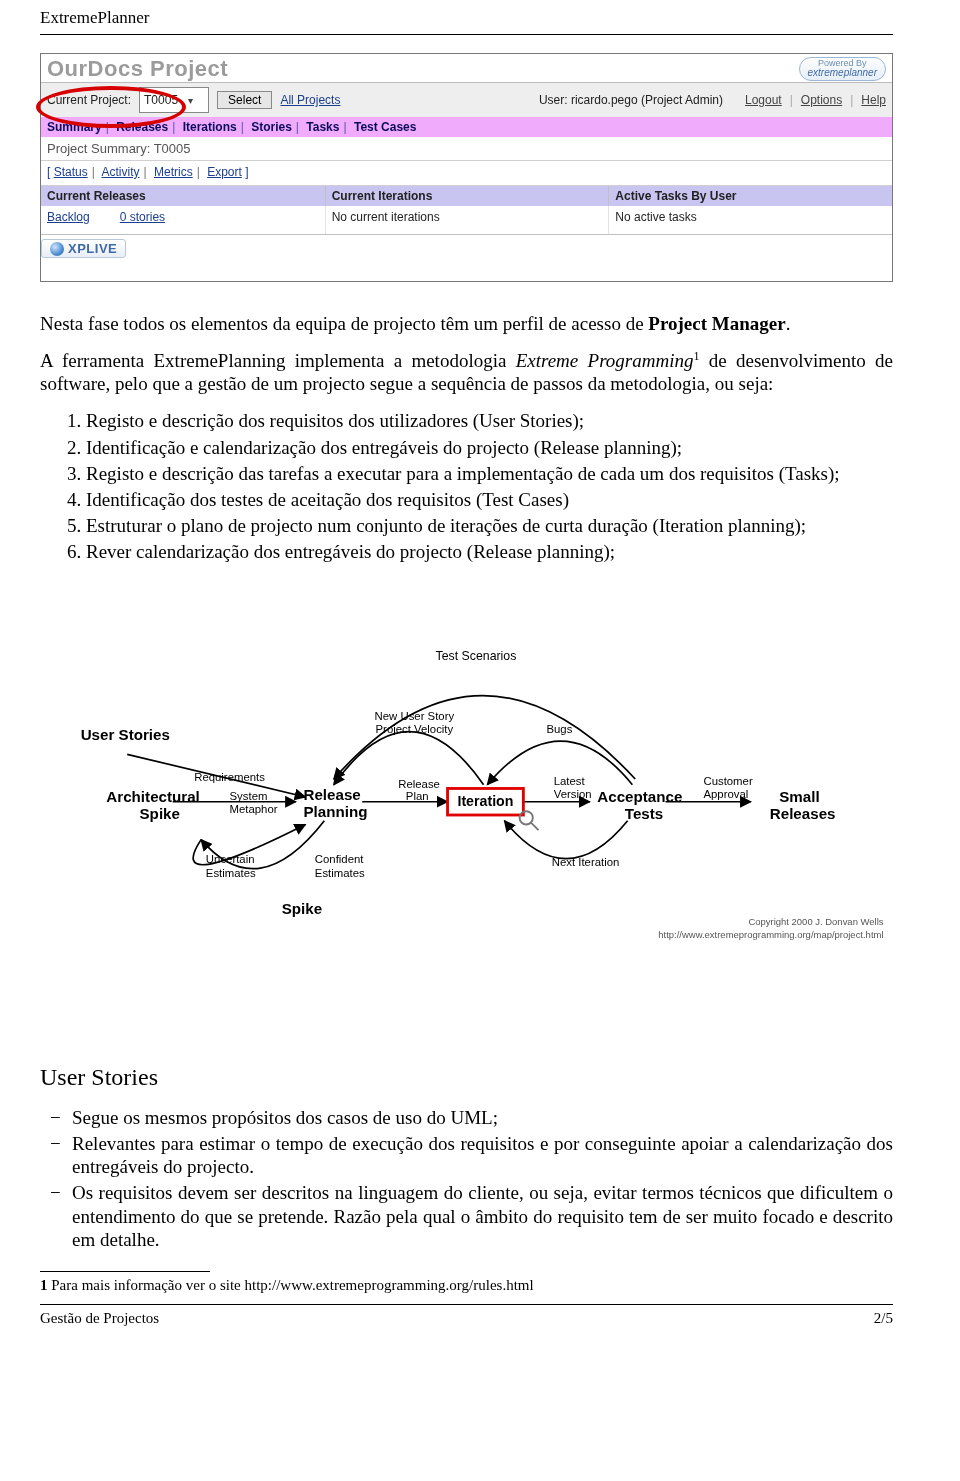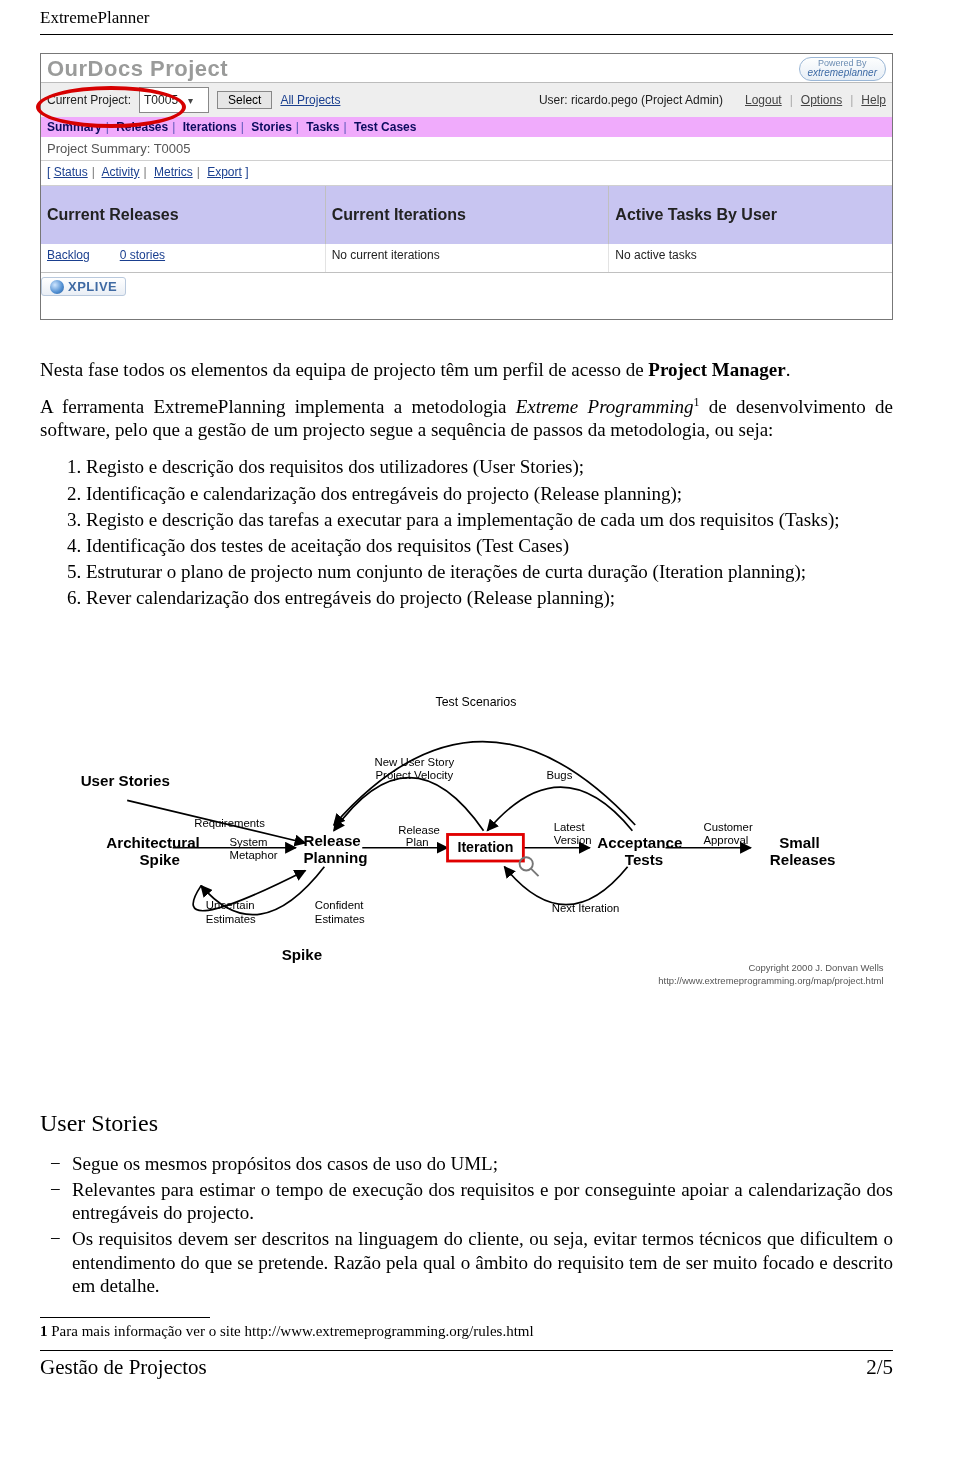--- a/index.html
+++ b/index.html
@@ -106,24 +106,24 @@
   }
   .subtabs span { text-decoration: underline; cursor:pointer; }
   .subtabs .sep2 { color:#777; text-decoration:none; margin:0 4px; }
   .trio {
     display:flex;
     border-bottom:1px solid #c0c0c0;
   }
   .trio > div { flex:1; }
   .trio-head {
     background:#c8c5f1;
-    padding:20px 6px;
+    padding:3px 6px;
     font-weight:bold;
     border-left:1px solid #c0c0c0;
-    font-size:16px;
+    font-size:12px;
   }
   .trio > div:first-child .trio-head { border-left:none; }
   .trio-body {
     padding:4px 6px 10px 6px;
     border-left:1px solid #e3e3e3;
     min-height:26px;
     font-size:12px;
   }
   .trio > div:first-child .trio-body { border-left:none; }
   .backlog-row { display:flex; gap:30px; }
@@ -145,21 +145,21 @@
 
   .red-ellipse {
     position:absolute;
     border:4px solid #d60000;
     border-radius:50%;
     width:150px;
     height:42px;
     pointer-events:none;
   }
 
-  .body-text { margin-top: 38px; font-size: 19px; line-height: 1.22; }
+  .body-text { margin-top: 30px; font-size: 19px; line-height: 1.22; }
   .body-text p { margin: 0 0 14px 0; text-align: justify; }
   .body-text ol { margin: 0 0 14px 0; padding-left: 46px; }
   .body-text ol li { margin-bottom: 3px; text-align: justify; }
   .body-text .sup { font-size: 12px; vertical-align: super; }
 
   
   .xp-diagram {
     width: 100%;
     height: 420px;
     margin: 10px 0 10px 0;
@@ -178,21 +178,21 @@
 
   .foot-sep { border:none; border-top:1px solid #000; width:170px; margin:20px 0 4px 0; }
   .footnote { font-size:15px; }
 
   .page-footer {
     border-top:1px solid #000;
     margin-top:10px;
     padding-top:4px;
     display:flex;
     justify-content:space-between;
-    font-size:21px;
+    font-size:15px;
   }
 
   svg text { font-family: Arial, Helvetica, sans-serif; }
 </style>
 </head>
 <body>
 
 <div class="page">
   <div class="running-header">ExtremePlanner</div>
 

